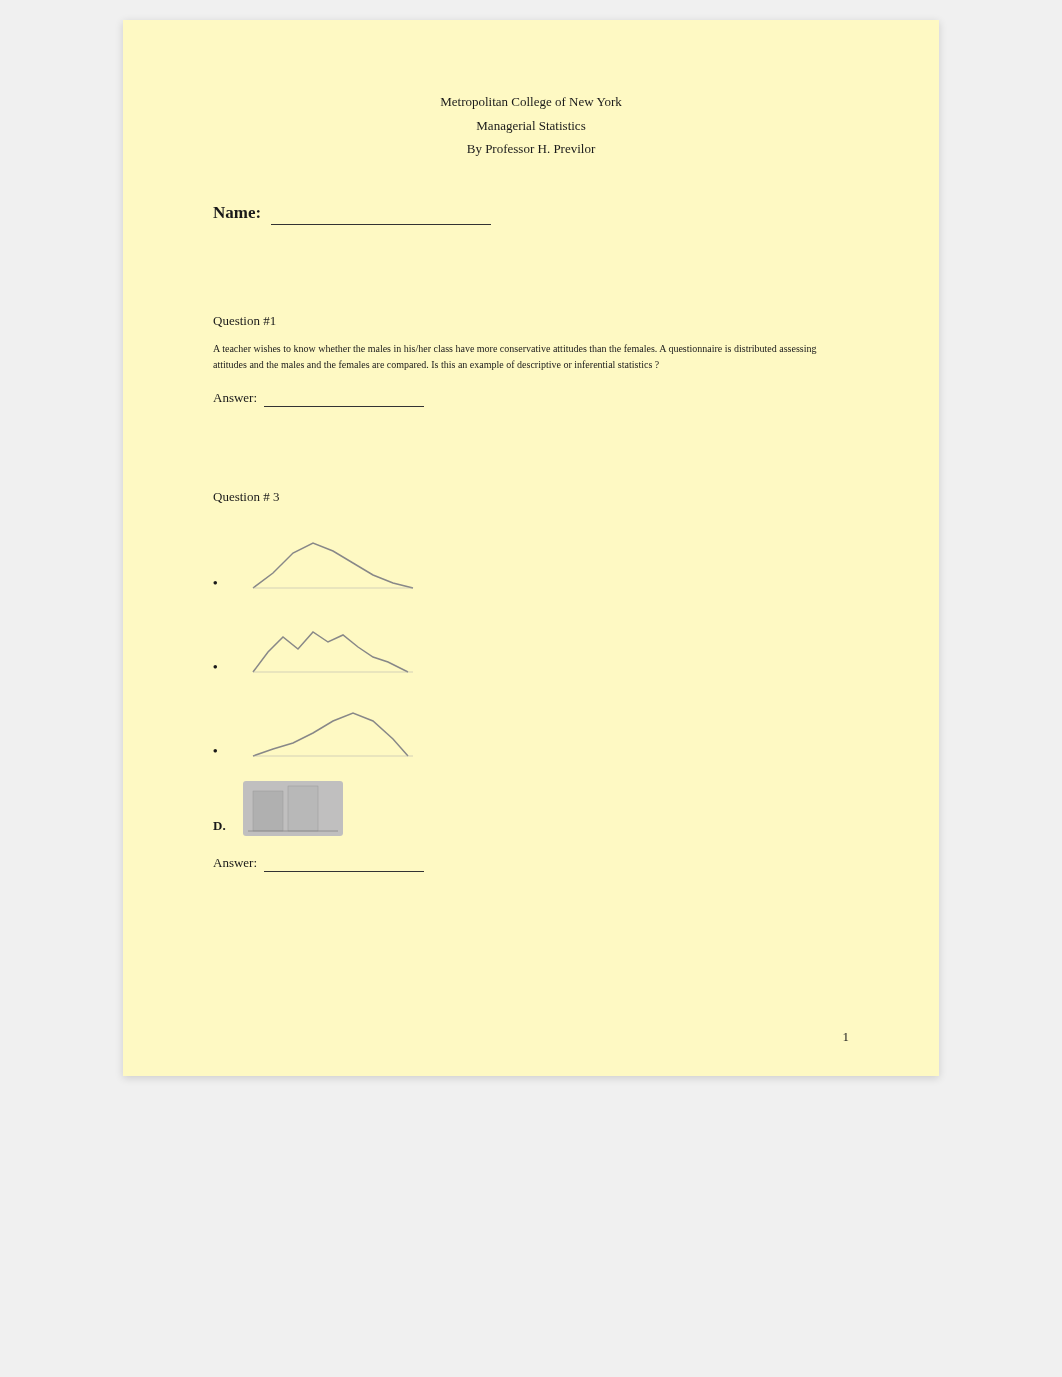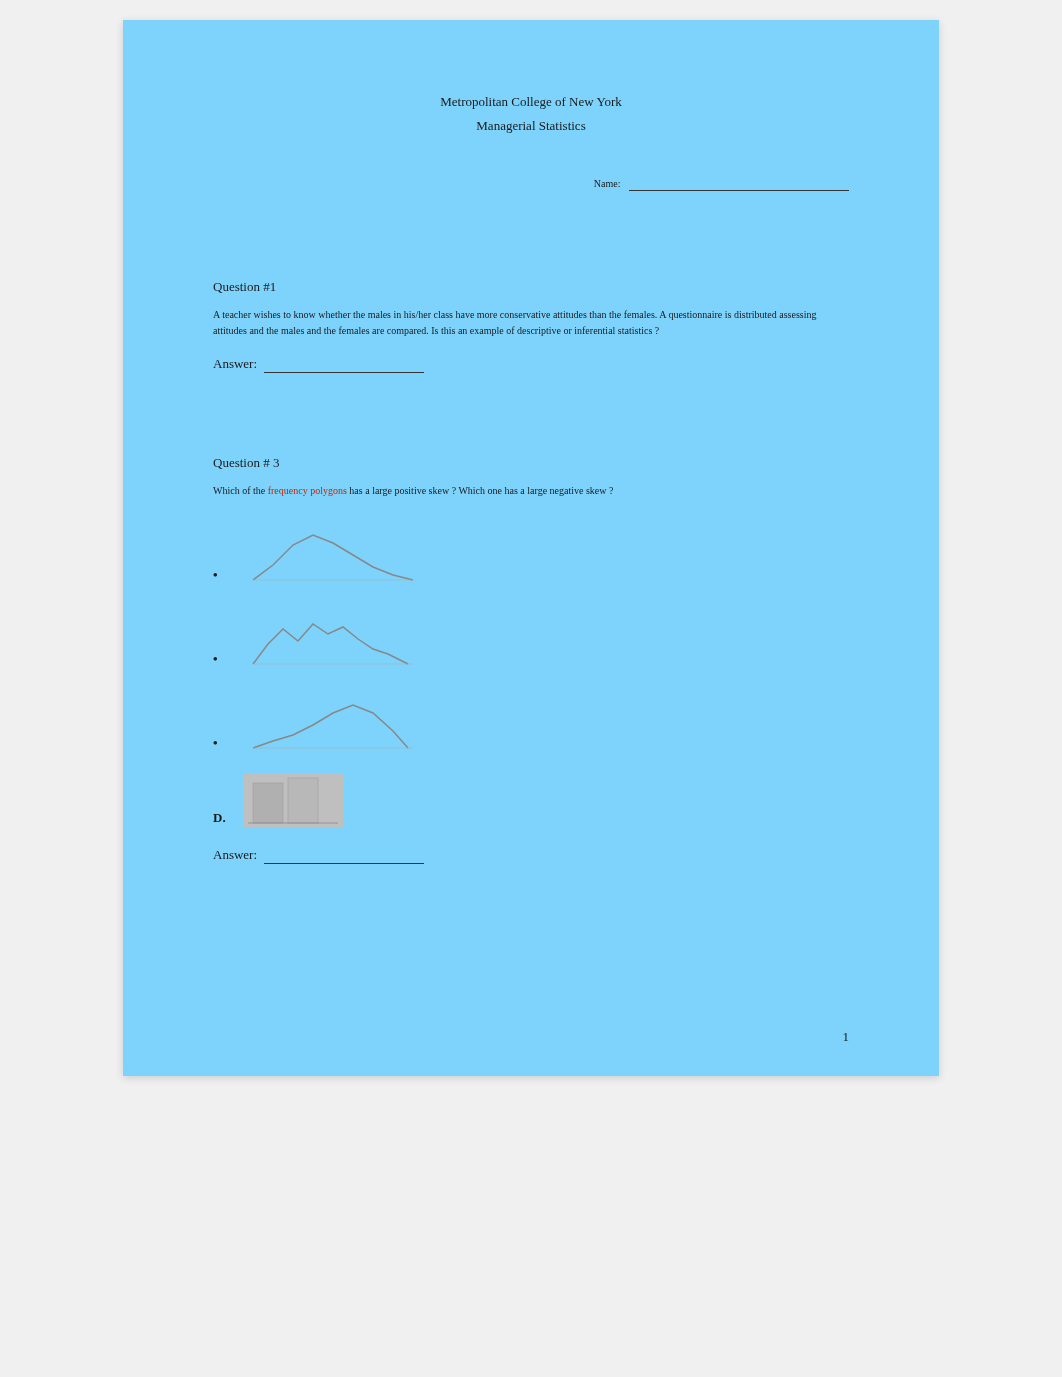--- a/index.html
+++ b/index.html
@@ -10,21 +10,21 @@
 
     body {
       background: #f0f0f0;
       font-family: 'Times New Roman', Times, serif;
       display: flex;
       justify-content: center;
       padding: 20px;
     }
 
     .page {
-      background: #7dd3fc;
+      background: #fef9c3;
       width: 816px;
       min-height: 1056px;
       padding: 72px 90px 72px 90px;
       box-shadow: 0 2px 8px rgba(0,0,0,0.15);
       position: relative;
       font-size: 13px;
       line-height: 1.5;
       color: #1a1a1a;
     }
 
@@ -34,22 +34,23 @@
     }
 
     .header-line {
       margin-bottom: 4px;
       font-size: 13px;
     }
 
     .name-field {
       margin-top: 36px;
       margin-bottom: 36px;
-      text-align: right;
-      font-size: 10px;
+      text-align: left;
+      font-size: 17px;
+      font-weight: bold;
     }
 
     .name-underline {
       display: inline-block;
       border-bottom: 1px solid #333;
       width: 220px;
       margin-left: 6px;
       vertical-align: bottom;
     }
 
@@ -136,20 +137,21 @@
     }
   </style>
 </head>
 <body>
 
 <div class="page">
 
   <div class="header">
     <div class="header-line">Metropolitan College of New York</div>
     <div class="header-line">Managerial Statistics</div>
+    <div class="header-line">By Professor H. Previlor</div>
   </div>
 
   <div class="name-field">
     <span>Name:</span>
     <span class="name-underline">&nbsp;</span>
   </div>
 
   <div class="divider-space"></div>
 
   <div class="section">
@@ -159,23 +161,20 @@
       <span>Answer:</span>
       <span class="answer-underline">&nbsp;</span>
     </div>
   </div>
 
   <div class="divider-space"></div>
   <div class="divider-space"></div>
 
   <div class="section">
     <div class="question-label">Question # 3</div>
-    <div class="question-text">
-      <span>Which of the </span><span class="highlight-red">frequency polygons</span><span> has a large positive skew ? Which one has a large  negative skew ?</span>
-    </div>
 
     <div class="charts-container">
 
       <div class="chart-row">
         <span class="chart-label">•</span>
         <div class="chart-wrapper">
           <svg class="polygon-chart" viewBox="0 0 180 70" xmlns="http://www.w3.org/2000/svg">
             <polyline points="10,65 30,50 50,30 70,20 90,28 110,40 130,52 150,60 170,65" fill="none" stroke="#888" stroke-width="1.5"></polyline>
 
             <line x1="10" y1="65" x2="170" y2="65" stroke="#aaa" stroke-width="0.5"></line>

